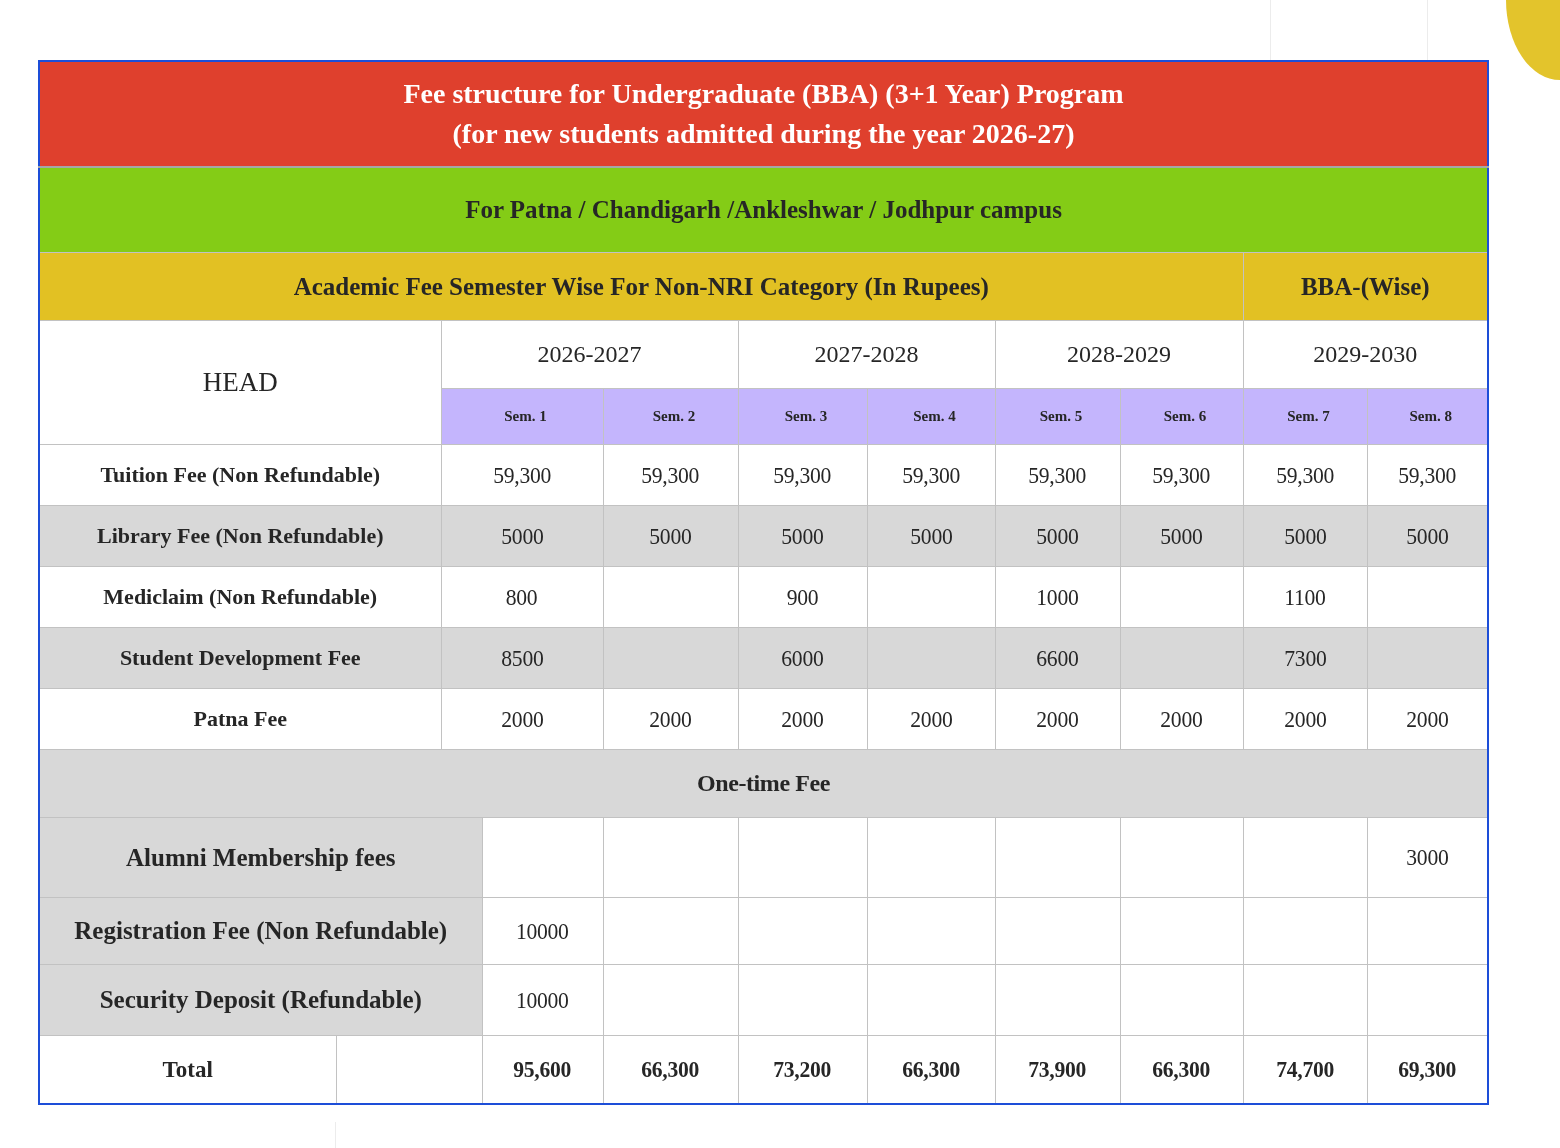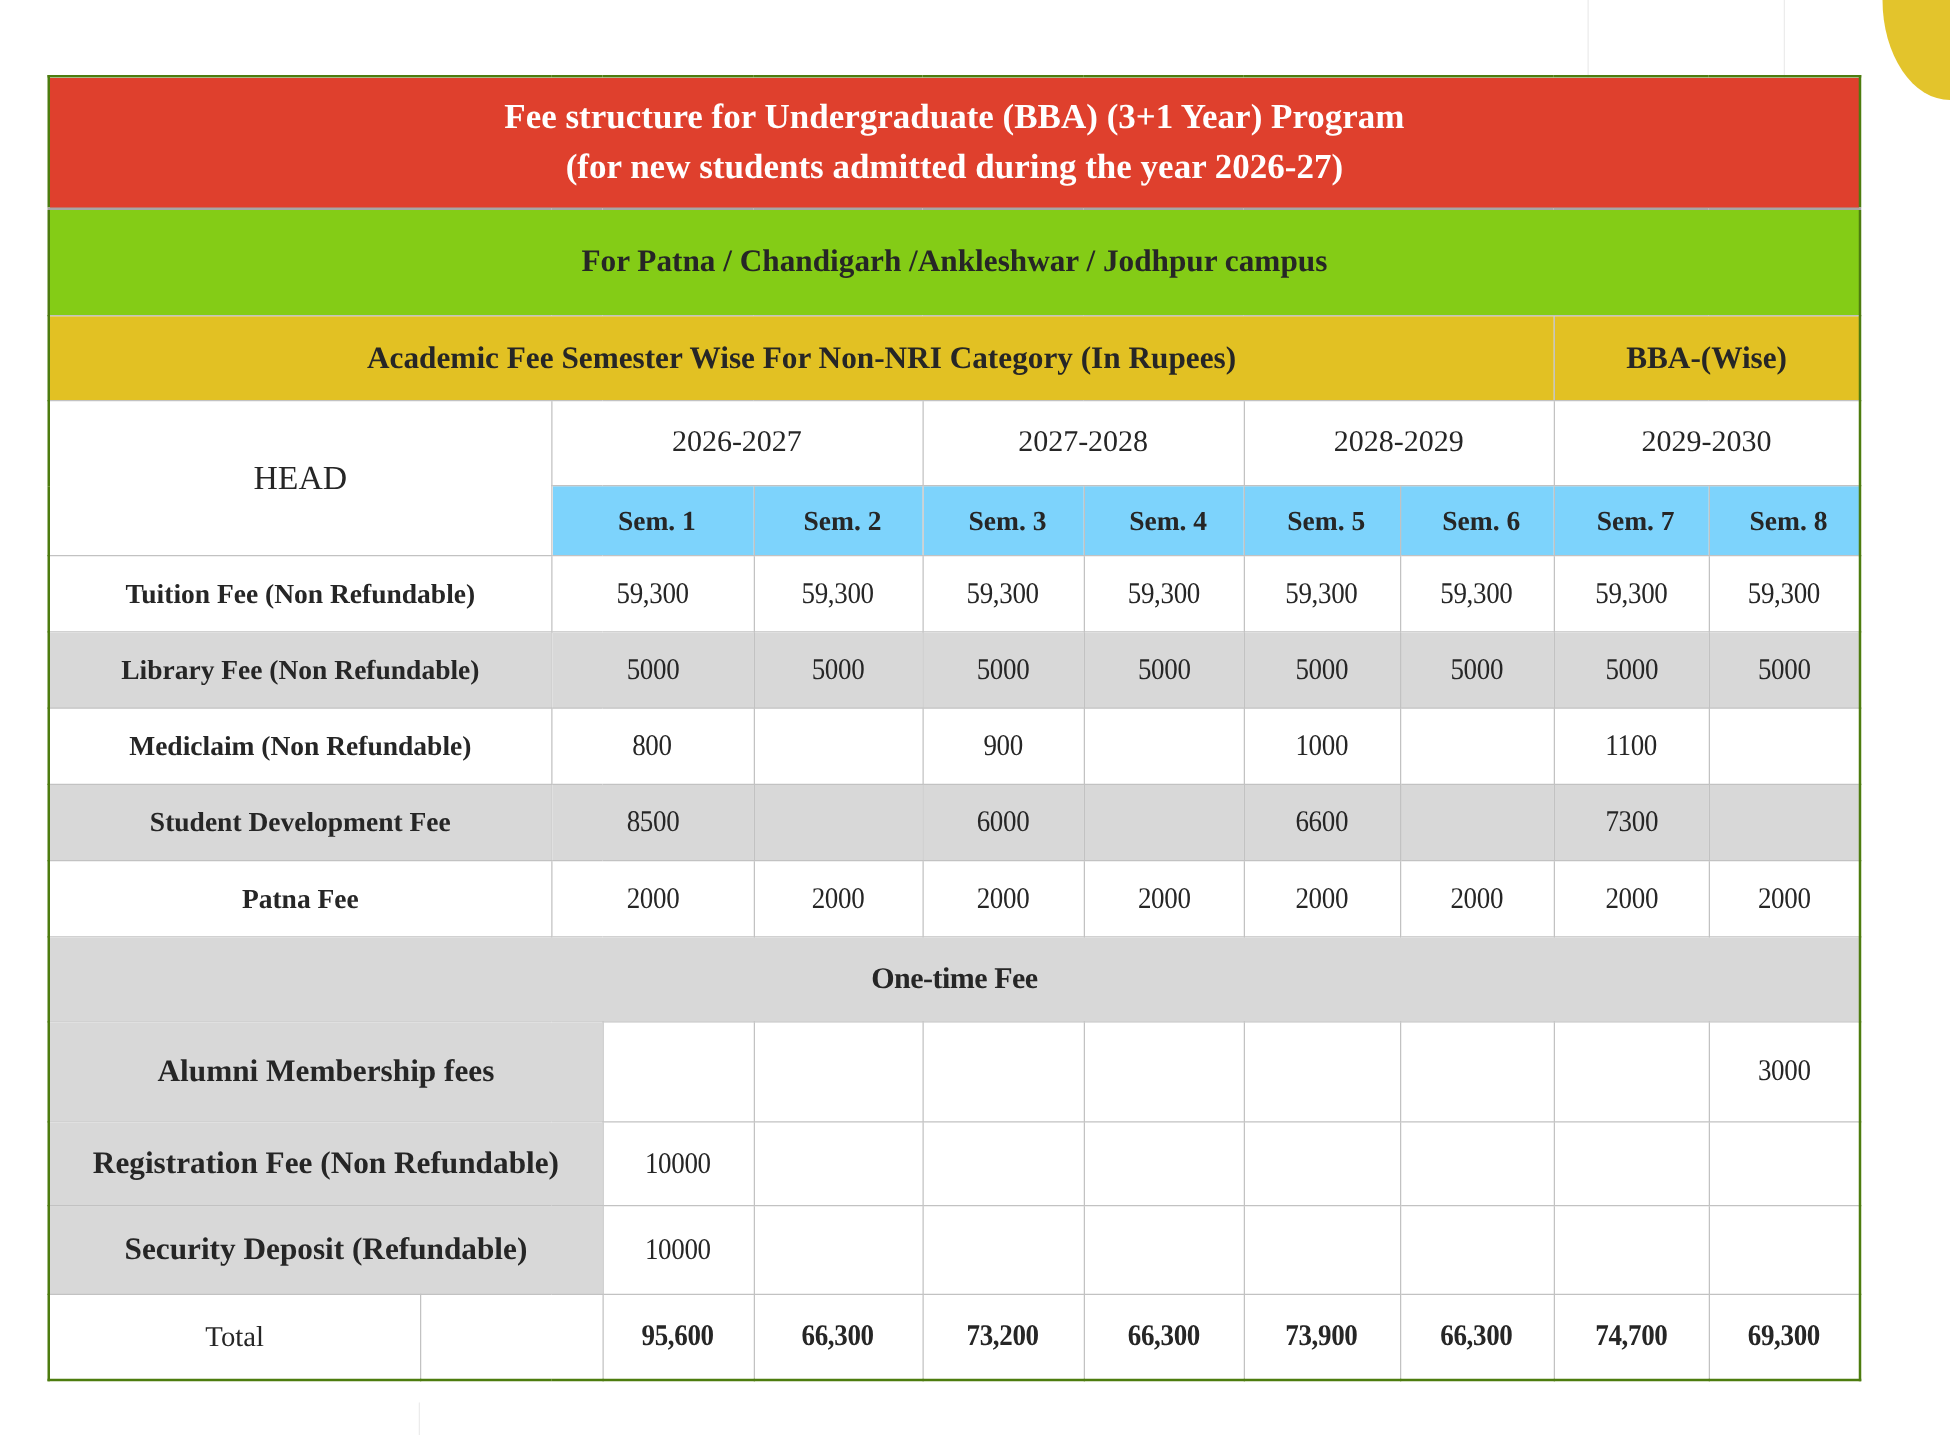--- a/index.html
+++ b/index.html
@@ -15,21 +15,21 @@
     border-bottom-left-radius:100% 100%;
   }
   .guide{position:absolute;width:1px;background:#ECECEC;}
   .guide.g1{left:1270px;top:0;height:62px;}
   .guide.g2{left:1427px;top:0;height:62px;}
   .guide.g3{left:335px;top:1122px;height:26px;}
 
   table.fee-table{
     position:absolute;left:38px;top:60px;width:1449px;
     table-layout:fixed;border-collapse:collapse;
-    border:2px solid #4d7c0f;
+    border:2px solid #1d4ed8;
   }
   td{
     border:1px solid #C2C2C2;
     text-align:center;vertical-align:middle;
     padding:0 4px;color:#262626;overflow:hidden;
   }
   
   .r-header td{
     background:var(--header_bg,#DF402D);color:#ffffff;
     height:104px;font-weight:bold;font-size:28px;line-height:40px;
@@ -38,21 +38,21 @@
   
   .r-campus td{height:84px;font-weight:bold;font-size:25px;background:#84cc16;}
   
   .r-band td{
     background:var(--band_bg,#E2C123);
     height:67px;font-weight:bold;font-size:25px;
   }
   
   .r-years td{height:67px;font-weight:normal;font-size:24px;background:#ffffff;}
   .r-years .head-cell{font-size:27px;}
-  .r-sems td{height:55px;font-weight:bold;font-size:22px;background:#7dd3fc;padding-left:11px;}
+  .r-sems td{height:55px;font-weight:bold;font-size:15px;background:#c4b5fd;padding-left:11px;}
   
   .r-data td{height:60px;background:#ffffff;}
   .r-data .label-cell{font-weight:bold;font-size:22px;}
   .r-data.shaded td{background:var(--shaded,#D8D8D8);}
   .num{
     display:inline-block;font-size:24px;letter-spacing:-0.3px;
     transform:scaleX(0.9);transform-origin:center;white-space:nowrap;
   }
   
   .r-onetime-band td{
@@ -62,21 +62,21 @@
   
   .r-onetime td{background:#ffffff;}
   .r-onetime .label-cell{
     background:var(--shaded,#D8D8D8);font-weight:bold;font-size:25px;
   }
   .r-onetime.rh0 td{height:79px;}
   .r-onetime.rh1 td{height:66px;}
   .r-onetime.rh2 td{height:70px;}
   
   .r-total td{height:67px;background:#ffffff;}
-  .r-total .label-cell{font-weight:normal;font-size:23px;}
+  .r-total .label-cell{font-weight:bold;font-size:23px;}
   .r-total .num{font-weight:bold;font-size:24px;}
 </style>
 </head>
 <body>
 
 <div class="corner-accent"></div>
 <div class="guide g1"></div>
 <div class="guide g2"></div>
 <div class="guide g3"></div>
 

